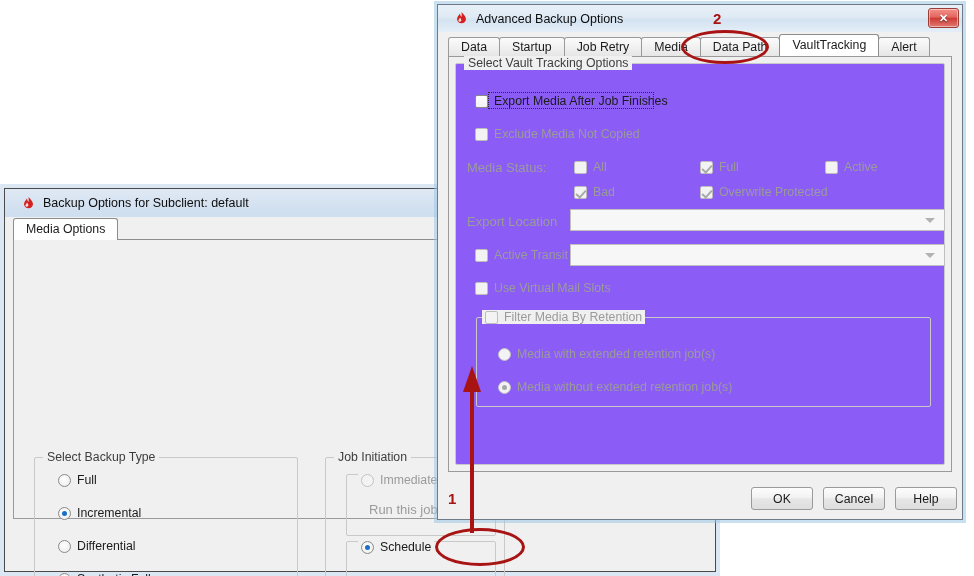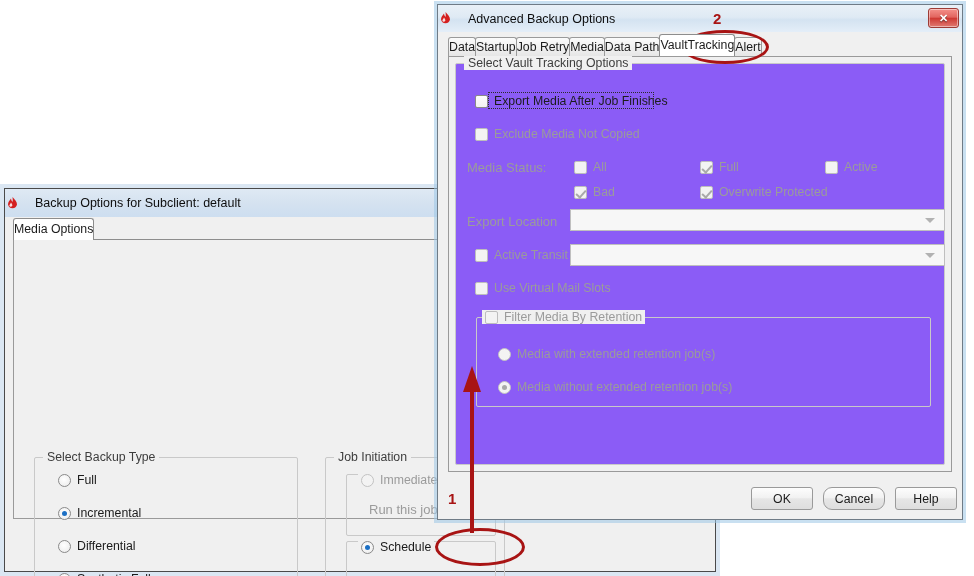--- a/index.html
+++ b/index.html
@@ -18,24 +18,23 @@
     box-sizing: border-box;
   }
   .win-aero {
     border: 1px solid #6f7b86;
     box-shadow: 0 0 0 3px rgba(156,198,230,0.55);
   }
   .titlebar {
     height: 27px;
     background: linear-gradient(to bottom,#e9f0f7 0%, #dfeaf4 45%, #d4e3f1 55%, #e4eef8 100%);
     display: flex; align-items: center;
-    padding: 0 4px 0 0;
+    padding: 0 4px 0 16px;
     box-sizing: border-box;
     position: relative;
-    gap: 8px;
   }
   .title-text {
     font-size: 12.5px; color: #0d0d0d; margin-left: 7px;
     white-space: nowrap;
   }
   .app-icon {
     width: 15px; height: 15px; position: relative; flex: 0 0 auto;
   }
   .app-icon svg { display:block; }
 
@@ -55,21 +54,21 @@
 
   
   .tabstrip {
     position: absolute;
     display: flex; align-items: flex-end;
     height: 22px;
   }
   .tab {
     height: 19px;
     line-height: 19px;
-    padding: 0 0;
+    padding: 0 12px;
     font-size: 12.3px;
     color: #1b1b1b;
     background: linear-gradient(to bottom,#fbfbfb 0%, #f1f1f1 50%, #e6e6e6 100%);
     border: 1px solid #9a9a9a;
     border-bottom: none;
     border-radius: 3px 3px 0 0;
     margin-right: -1px;
     box-sizing: border-box;
     white-space: nowrap;
     cursor: default;
@@ -354,21 +353,21 @@
       <span class="lbl">Media with extended retention job(s)</span>
     </div>
     <div class="ctl dim" style="left:60px; top:375px;">
       <span class="radio sel dim"></span>
       <span class="lbl">Media without extended retention job(s)</span>
     </div>
 
     <div class="btn" style="left:313px; top:482px; width:62px; height:23px;">
       <span>OK</span>
     </div>
-    <div class="btn" style="left:385px; top:482px; width:62px; height:23px;border-radius:9px;">
+    <div class="btn" style="left:385px; top:482px; width:62px; height:23px;">
       <span>Cancel</span>
     </div>
     <div class="btn" style="left:457px; top:482px; width:62px; height:23px;">
       <span>Help</span>
     </div>
   </div>
 
   <svg class="anno" width="974" height="576" style="left:0; top:0;">
 
     <line x1="472" y1="533" x2="472" y2="386" stroke="#a81414" stroke-width="4"></line>

